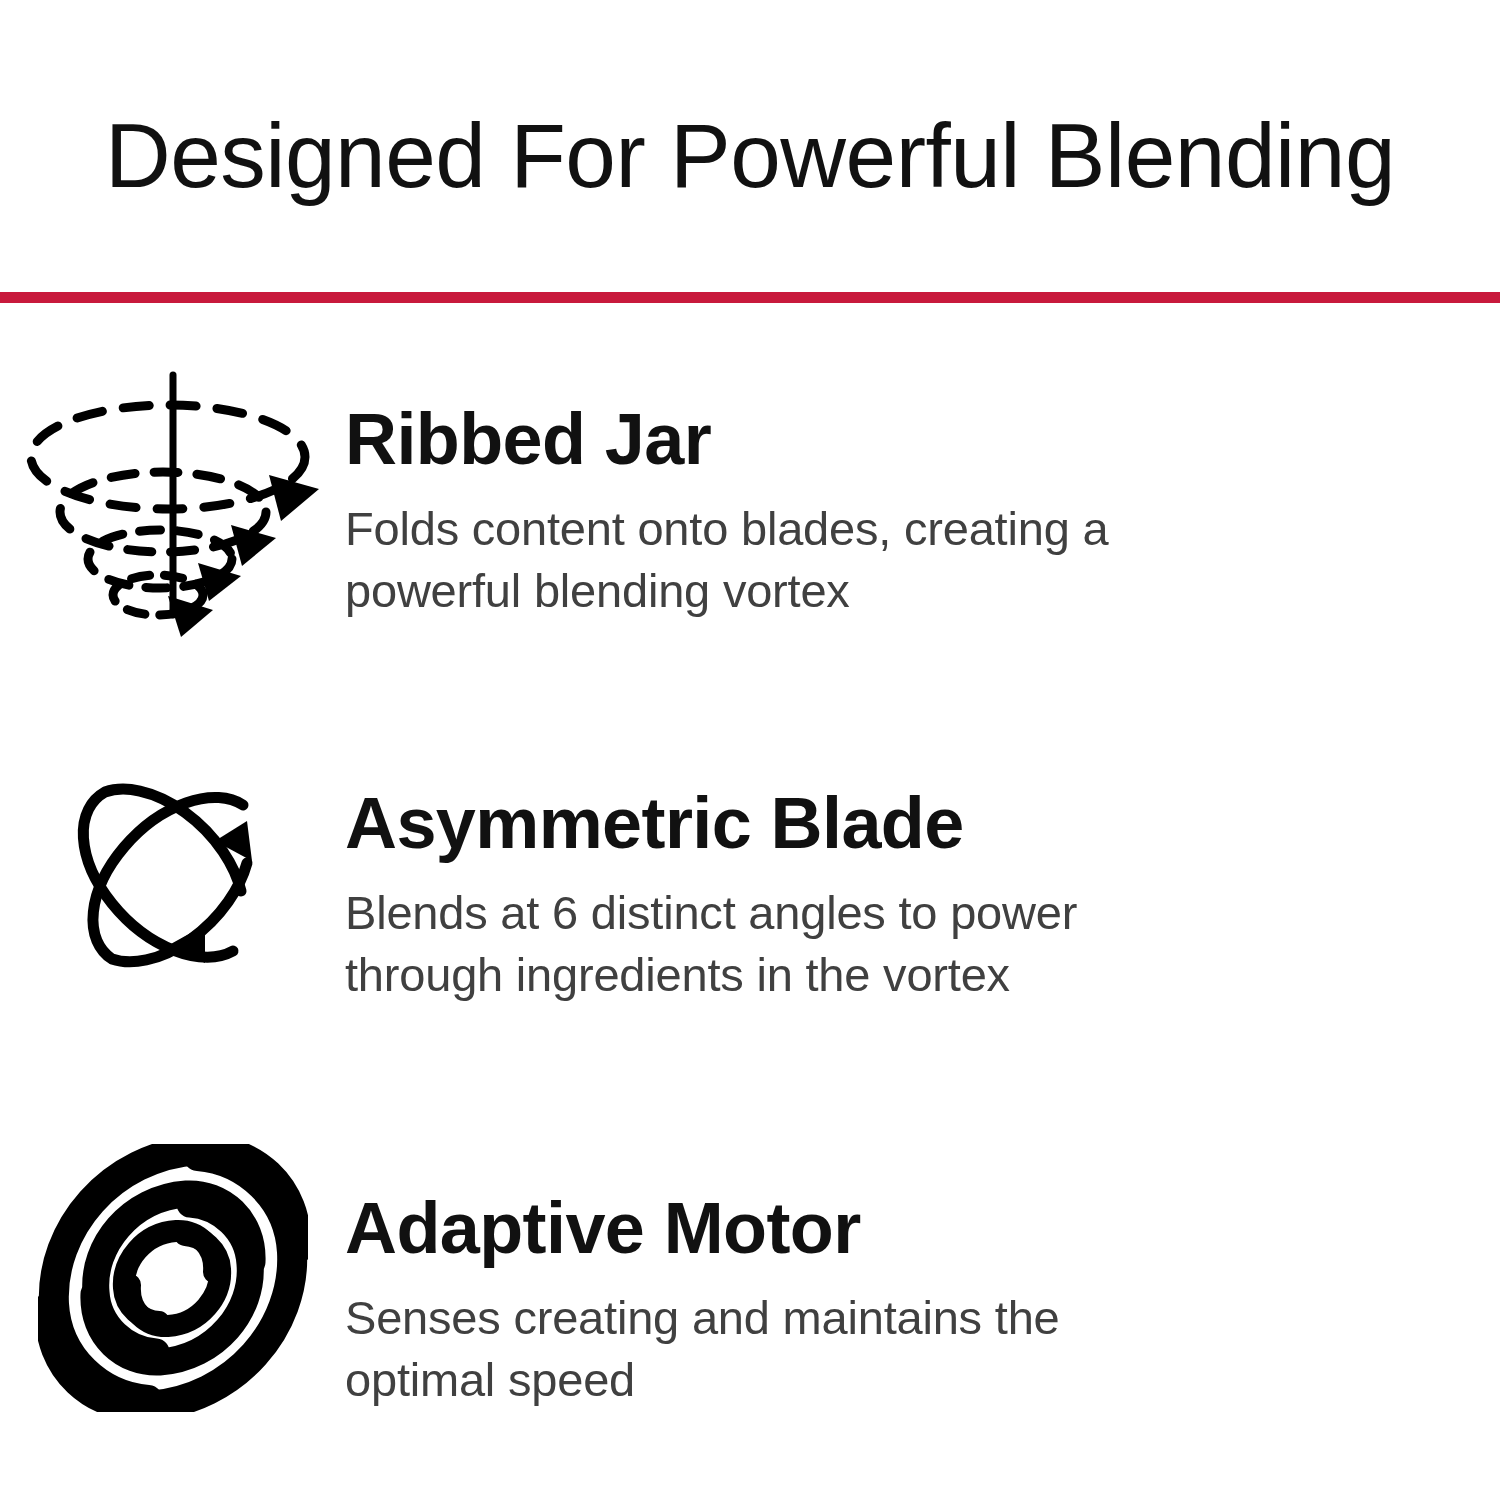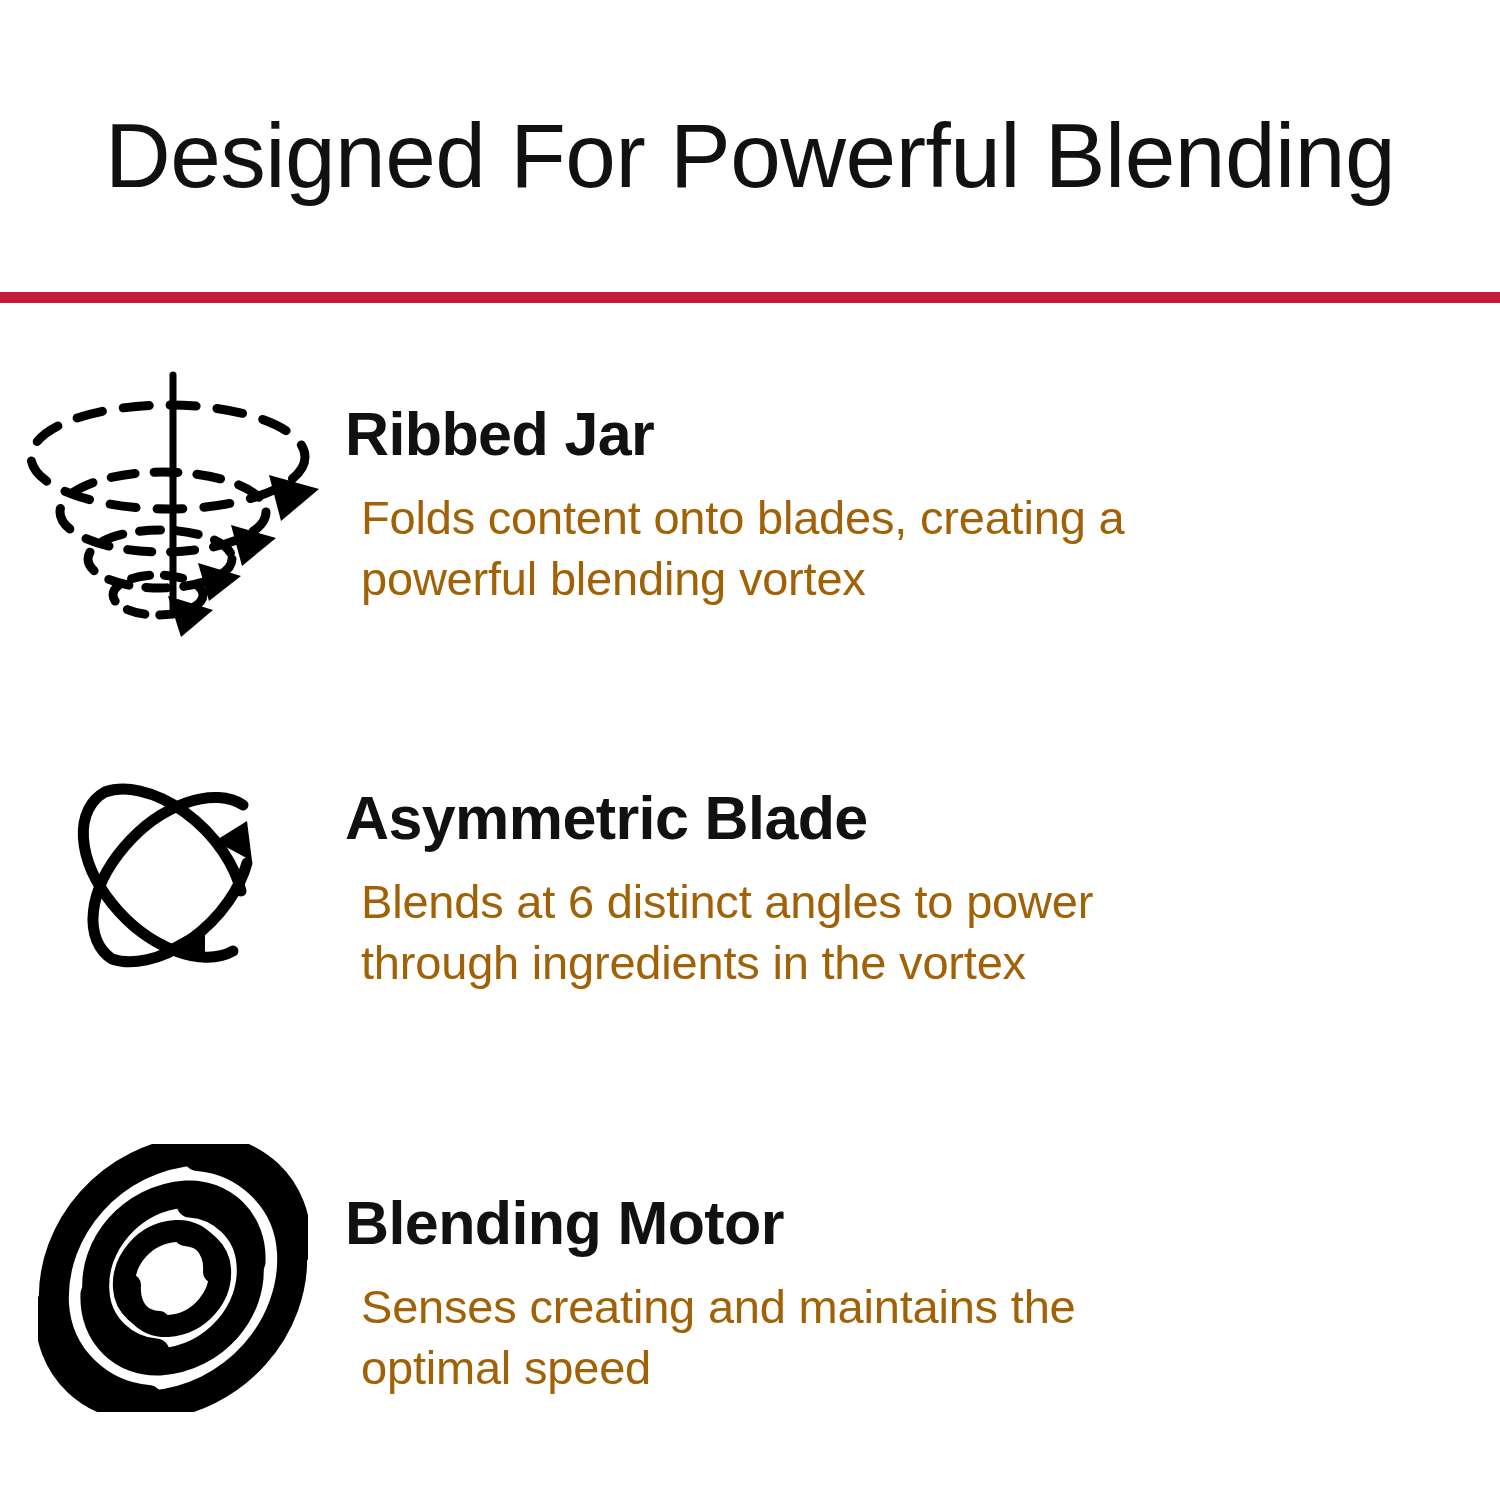--- a/index.html
+++ b/index.html
@@ -60,34 +60,34 @@
     padding-top: 6px;
   }
   .feature-icon svg {
     display: block;
   }
   .feature-text {
     flex: 1;
     padding-top: 44px;
   }
   .feature-title {
-    font-size: 61px;
+    font-size: 72px;
     font-weight: 700;
     line-height: 1.02;
     letter-spacing: -0.6px;
     color: #111111;
     margin: 0 0 22px 0;
   }
   .feature-desc {
     font-size: 47px;
     font-weight: 400;
     line-height: 1.30;
     letter-spacing: -0.2px;
-    color: #a16207;
-    margin: 16px;
+    color: #404040;
+    margin: 0;
     max-width: 770px;
   }
 
   
   .row-1 .feature-icon { padding-top: 8px; }
   .row-2 { height: 395px; justify-content: center; }
   .row-2 .feature-icon { padding-top: 14px; }
   .row-2 .feature-text { padding-top: 38px; }
   .row-3 .feature-icon { padding-top: 0px; }
   .row-3 .feature-text { padding-top: 48px; }
@@ -190,18 +190,18 @@
                    C 87 163 104 177 121 178" stroke-width="22"></path>
 
           <path d="M 92 141
                    C 90 167 109 183 130 182
                    C 162 180 184 152 182 125
                    C 181 106 164 92 147 91" stroke-width="22"></path>
         </g>
       </svg>
     </div>
     <div class="feature-text">
-      <div class="feature-title">Blending Motor</div>
+      <div class="feature-title">Adaptive Motor</div>
       <p class="feature-desc">Senses creating and maintains the optimal speed</p>
     </div>
   </div>
 
 </div>
 
 </body></html>

